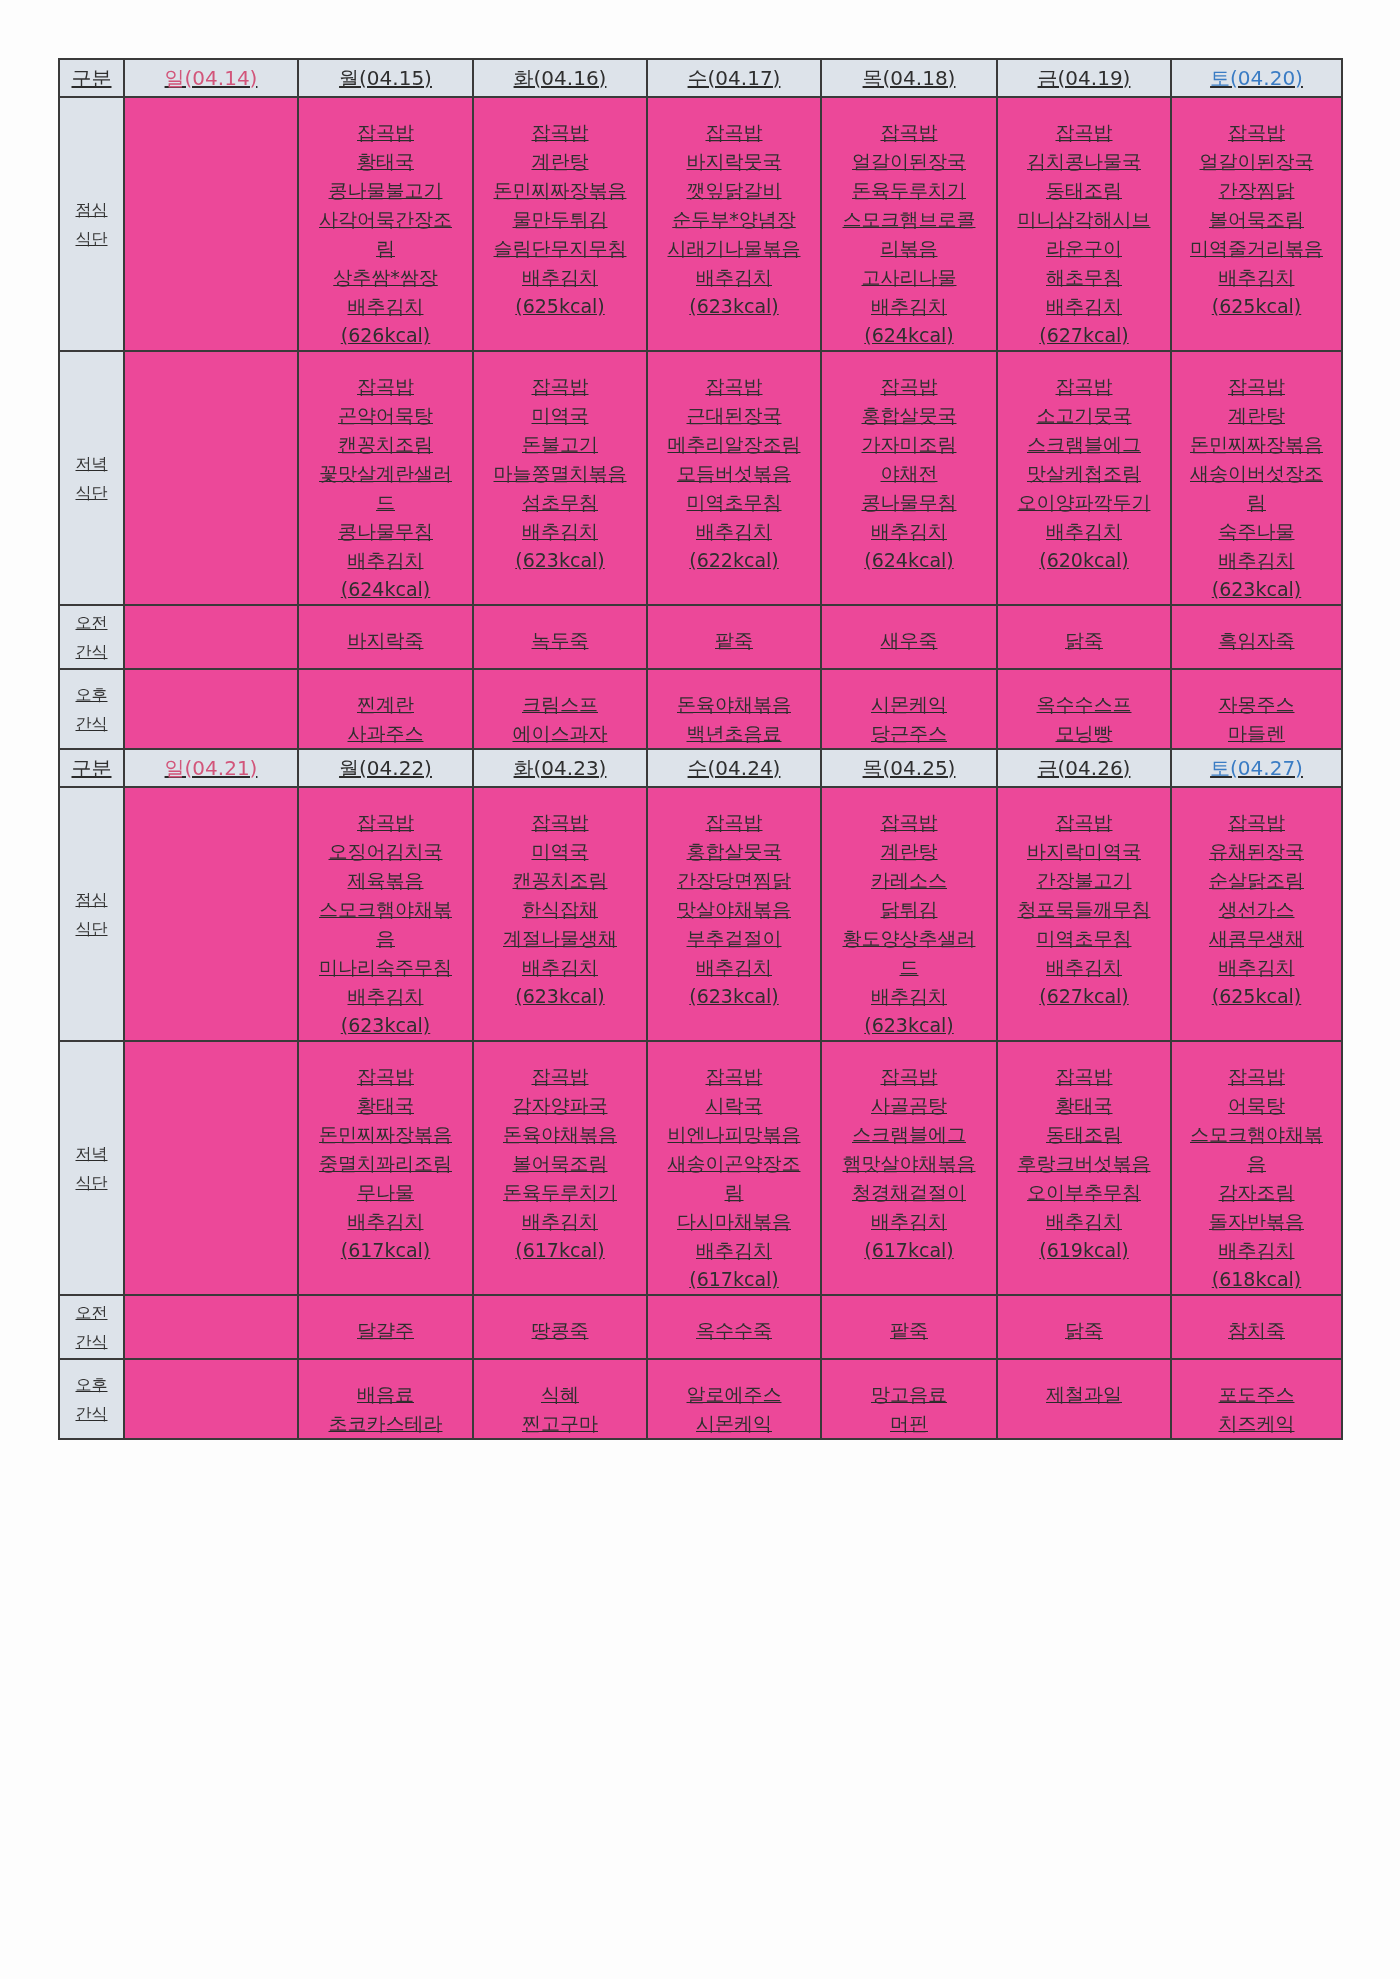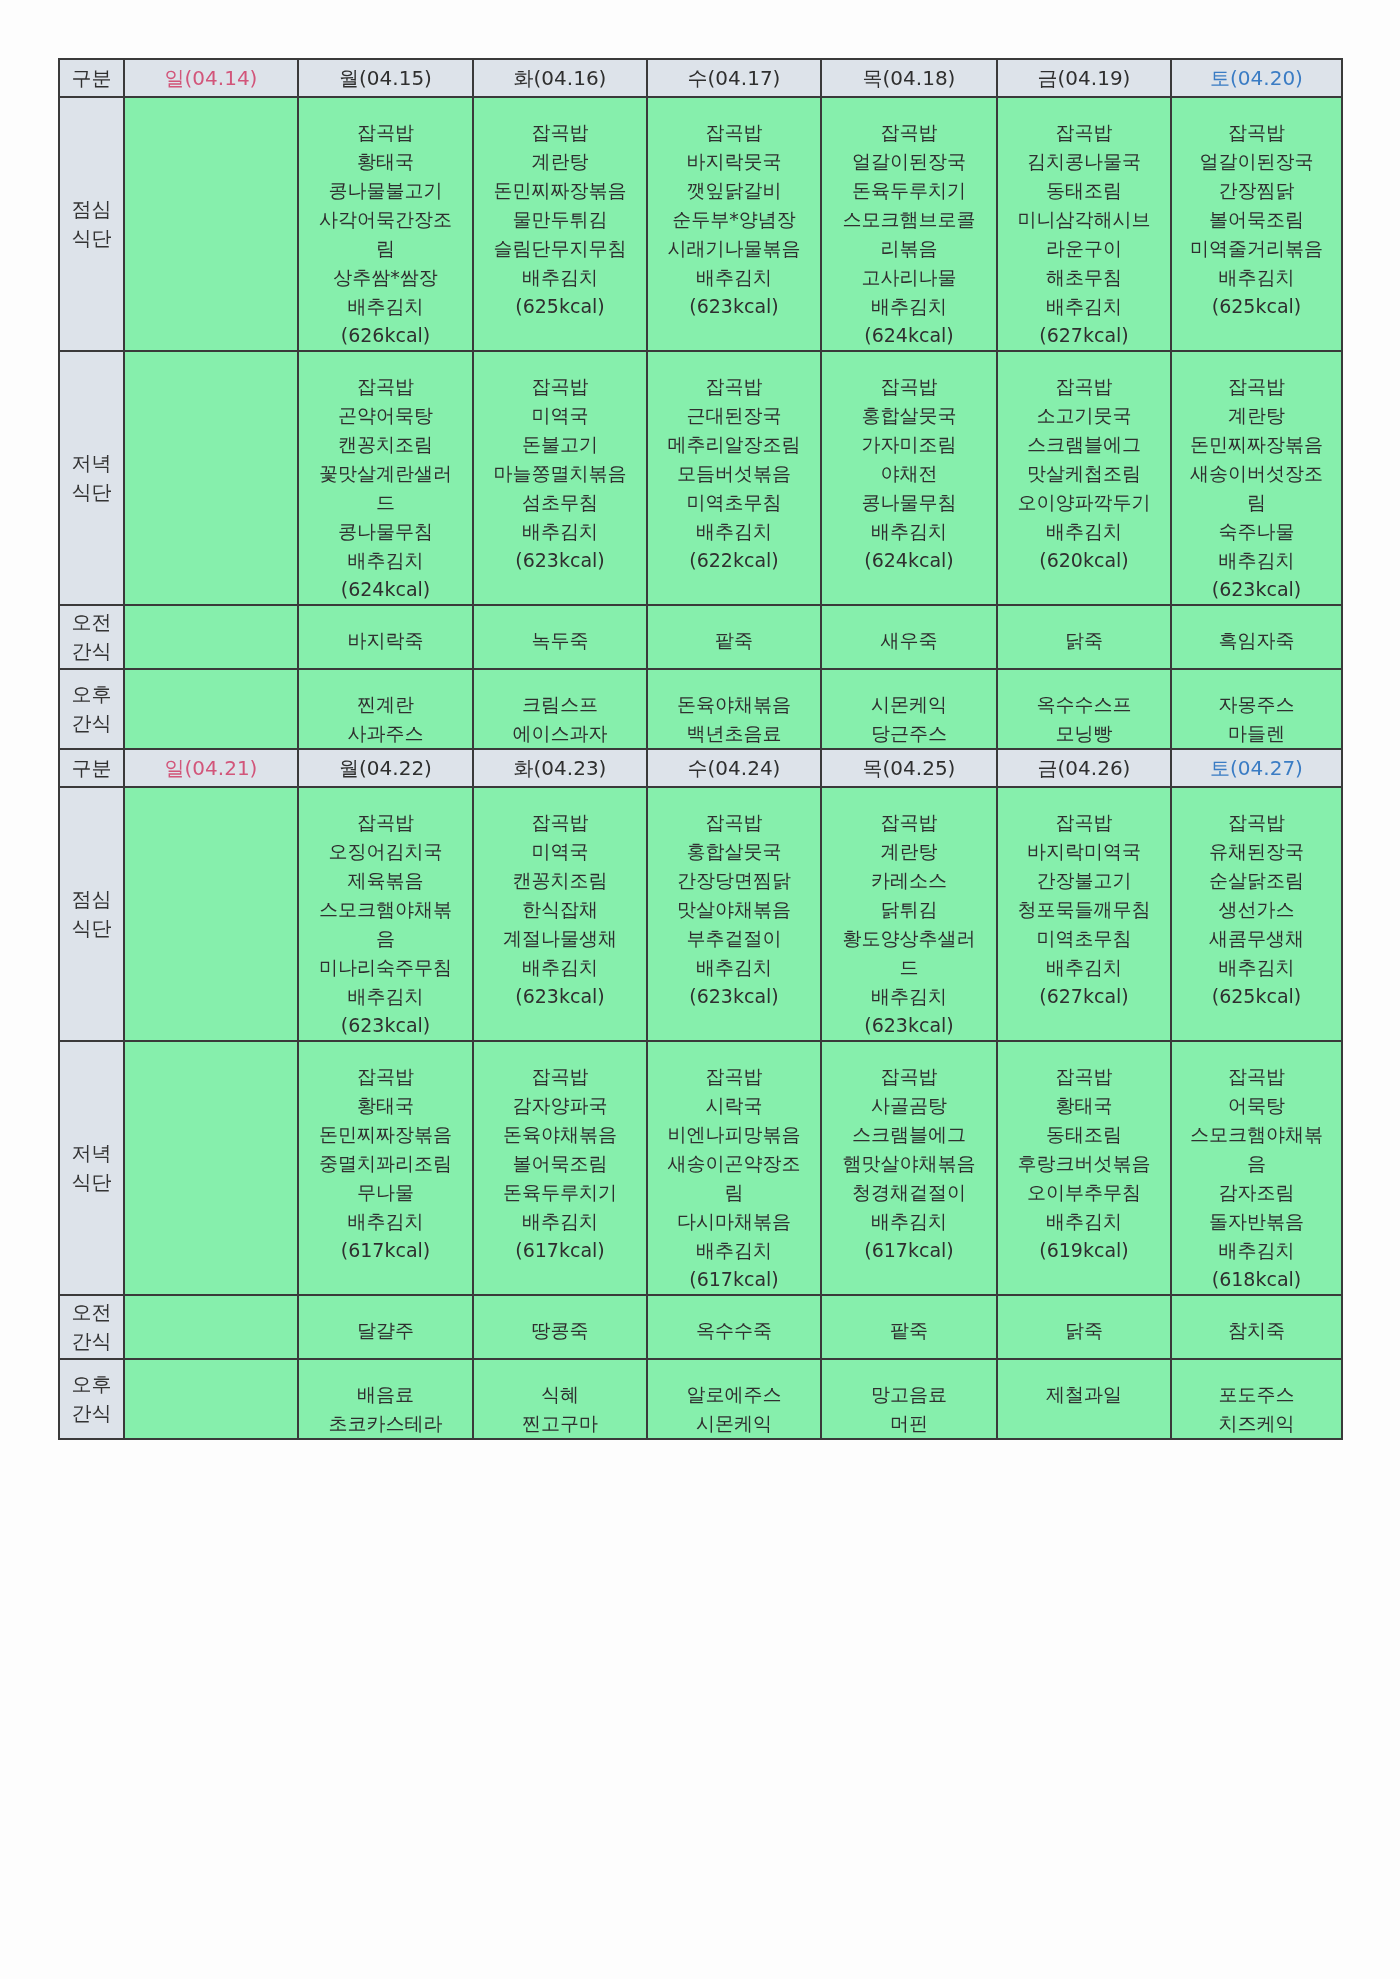--- a/index.html
+++ b/index.html
@@ -1,22 +1,22 @@
 <!DOCTYPE html>
 <html><head>
   <meta charset="utf-8">
   <style>
     html, body { margin:0; padding:0; background:#ffffff; }
     body { width:1400px; height:1979px; position:relative; overflow:hidden;
            font-family:"DejaVu Sans","Liberation Sans",sans-serif; color:#2a2a2a; }
     .page { position:absolute; left:0; top:0; width:1400px; height:1979px; background:#fdfdfd; }
-    table.menu { position:absolute; border-collapse:collapse; table-layout:fixed; background:#86efac; }
+    table.menu { position:absolute; border-collapse:collapse; table-layout:fixed; background:#ec4899;text-decoration:underline; }
     table.menu td { border:2px solid #3a3a3a; padding:0; text-align:center; vertical-align:top;
                     font-size:19px; line-height:29px; color:#2f2f2f; }
-    table.menu td.lbl { background:#dde3ea; vertical-align:middle; font-size:20px; line-height:29px; color:#333; padding:0 2px; }
+    table.menu td.lbl { background:#dde3ea; vertical-align:middle; font-size:16px; line-height:29px; color:#333; padding:0 2px; }
     table.menu tr.hdr td { background:#dde3ea; vertical-align:middle; font-size:20px; height:36px; }
     table.menu td.sun { color:#d2557a; }
     table.menu td.sat { color:#3a7cc4; }
     .cell-lines { padding-top:20px; }
     .cell-lines span { display:block; white-space:nowrap; }
     .snack .cell-lines { }
     .lbl span { display:block; }
   </style>
 </head>
 <body>

